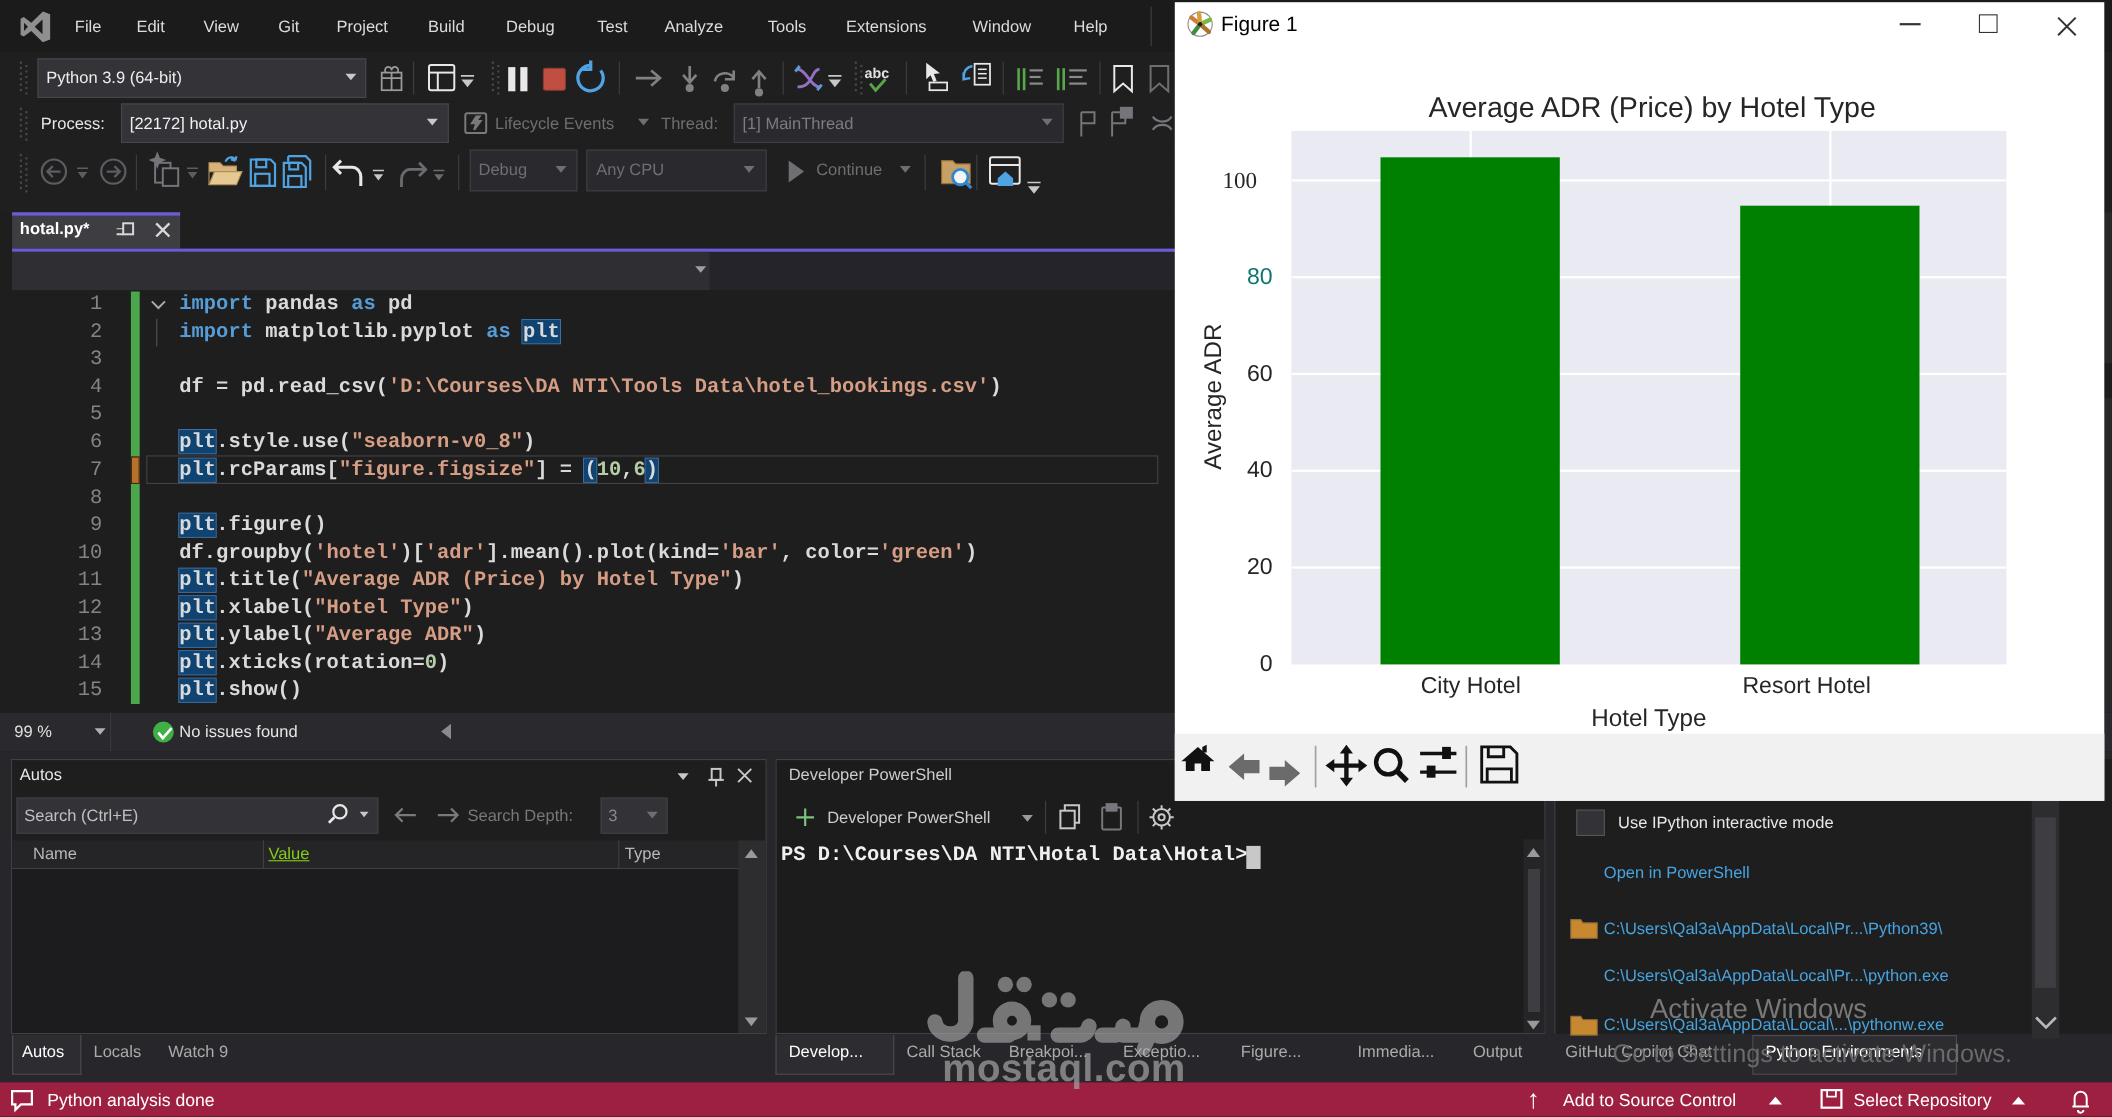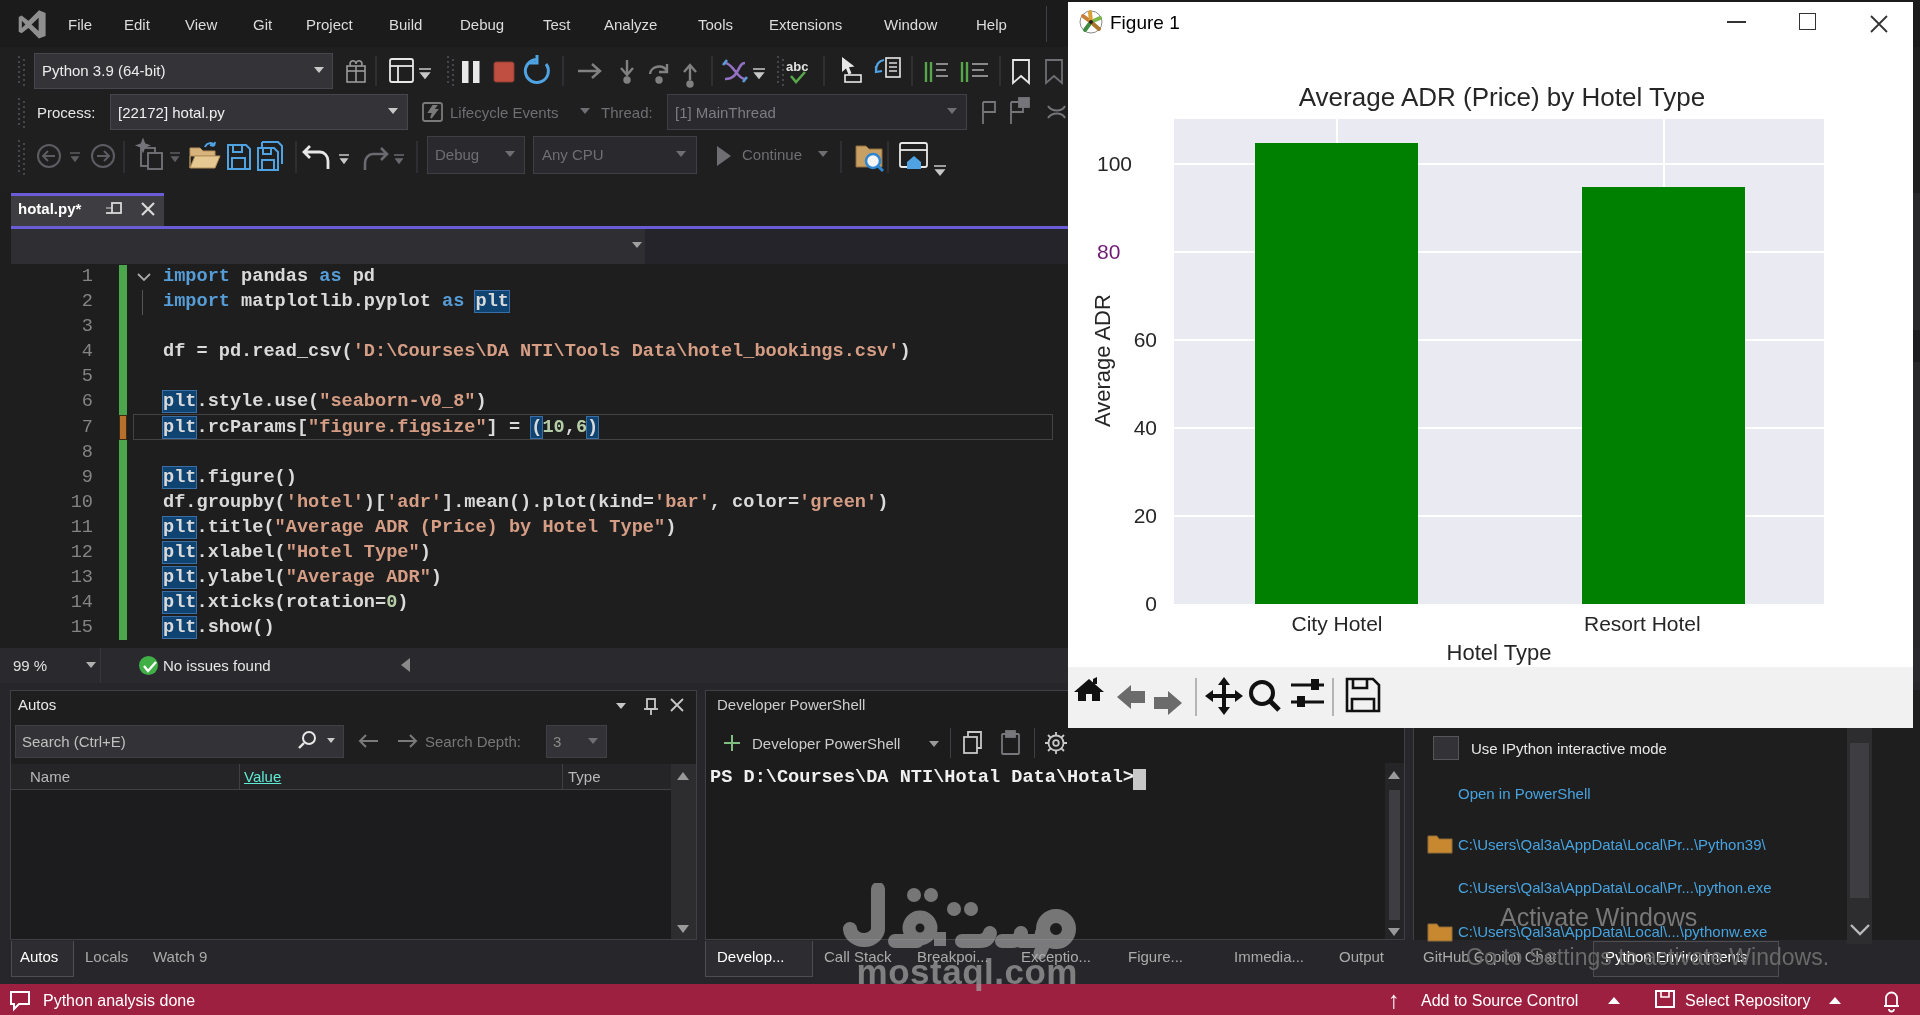--- a/index.html
+++ b/index.html
@@ -146,21 +146,21 @@
   <div class="abs" style="left:15px;top:725px;width:329px;height:33px;background:#333337;border:1px solid #3f3f46;"></div>
   <div class="abs ui" style="left:22px;top:733px;color:#c0c0c0;">Search (Ctrl+E)</div>
   <div id="searchicons"></div>
   <div class="abs ui gray" style="left:425px;top:733px;color:#787878;">Search Depth:</div>
   <div class="abs" style="left:546px;top:725px;width:61px;height:33px;background:#333337;border:1px solid #3f3f46;"></div>
   <div class="abs ui" style="left:553px;top:733px;color:#8a8a8a;">3</div>
   <div class="caret dis" style="left:588px;top:738px;"></div>
 
   <div class="abs" style="left:11px;top:764px;width:660px;height:26px;background:#252527;border-bottom:1px solid #3f3f46;"></div>
   <div class="abs ui" style="left:30px;top:768px;color:#b8b8b8;">Name</div>
-  <div class="abs ui" style="left:244px;top:768px;color:#5eead4;text-decoration:underline;">Value</div>
+  <div class="abs ui" style="left:244px;top:768px;color:#84cc16;text-decoration:underline;">Value</div>
   <div class="abs ui" style="left:568px;top:768px;color:#b8b8b8;">Type</div>
   <div class="sep" style="left:239px;top:764px;height:26px;"></div>
   <div class="sep" style="left:562px;top:764px;height:26px;"></div>
 
   <div class="abs" style="left:11px;top:790px;width:660px;height:149px;background:#1c1c1e;"></div>
 
   <div class="abs" style="left:671px;top:764px;width:25px;height:175px;background:#2d2d30;"></div>
   <div class="abs" style="left:677px;top:772px;width:0;height:0;border-left:6px solid transparent;border-right:6px solid transparent;border-bottom:8px solid #999;"></div>
   <div class="abs" style="left:677px;top:925px;width:0;height:0;border-left:6px solid transparent;border-right:6px solid transparent;border-top:8px solid #999;"></div>
 
@@ -471,22 +471,22 @@
     <div class="abs" style="left:106px;top:249px;width:650px;height:2px;background:#fff;"></div>
     <div class="abs" style="left:106px;top:337px;width:650px;height:2px;background:#fff;"></div>
     <div class="abs" style="left:106px;top:425px;width:650px;height:2px;background:#fff;"></div>
     <div class="abs" style="left:106px;top:513px;width:650px;height:2px;background:#fff;"></div>
     <div class="abs" style="left:268px;top:117px;width:2px;height:485px;background:#fff;"></div>
     <div class="abs" style="left:595px;top:117px;width:2px;height:485px;background:#fff;"></div>
 
     <div class="abs" style="left:187px;top:141px;width:163px;height:461px;background:#008000;"></div>
     <div class="abs" style="left:514px;top:185px;width:163px;height:417px;background:#008000;"></div>
 
-    <div class="abs" style="left:29px;top:150px;width:60px;text-align:left;font-size:21px;color:#262626;">100</div>
-    <div class="abs" style="left:29px;top:238px;width:60px;text-align:left;font-size:21px;color:#701a75;">80</div>
+    <div class="abs" style="left:29px;top:150px;width:60px;text-align:center;font-size:21px;color:#262626;font-family:Liberation Serif, serif;">100</div>
+    <div class="abs" style="left:29px;top:238px;width:60px;text-align:right;font-size:21px;color:#0f766e;">80</div>
     <div class="abs" style="left:29px;top:326px;width:60px;text-align:right;font-size:21px;color:#262626;">60</div>
     <div class="abs" style="left:29px;top:414px;width:60px;text-align:right;font-size:21px;color:#262626;">40</div>
     <div class="abs" style="left:29px;top:502px;width:60px;text-align:right;font-size:21px;color:#262626;">20</div>
     <div class="abs" style="left:29px;top:590px;width:60px;text-align:right;font-size:21px;color:#262626;">0</div>
 
     <div class="abs" style="left:24px;top:361px;transform:rotate(-90deg);transform-origin:center;
          font-size:22px;color:#262626;white-space:nowrap;width:24px;">
       <div style="position:absolute;left:-52px;top:-14px;">Average ADR</div>
       </div>
 

